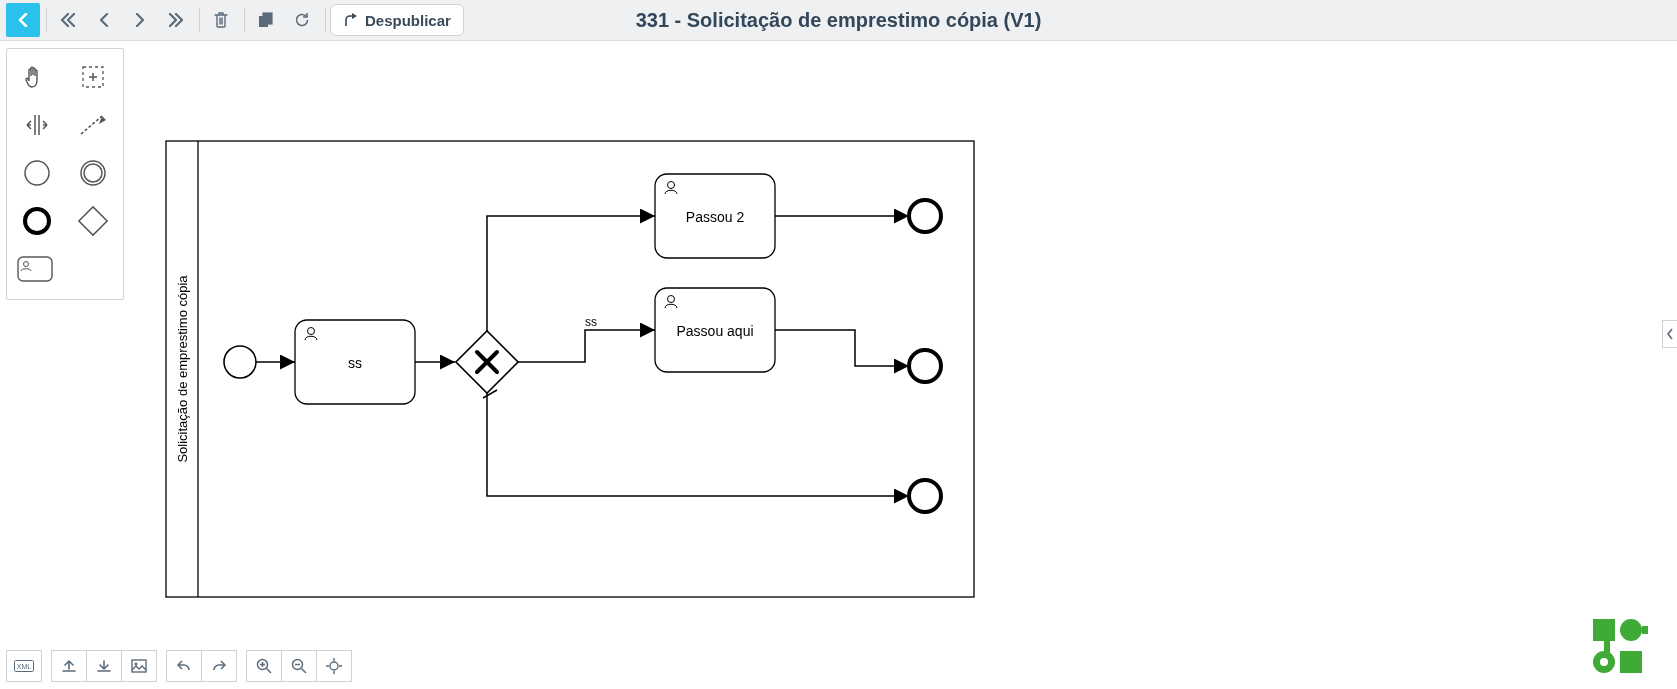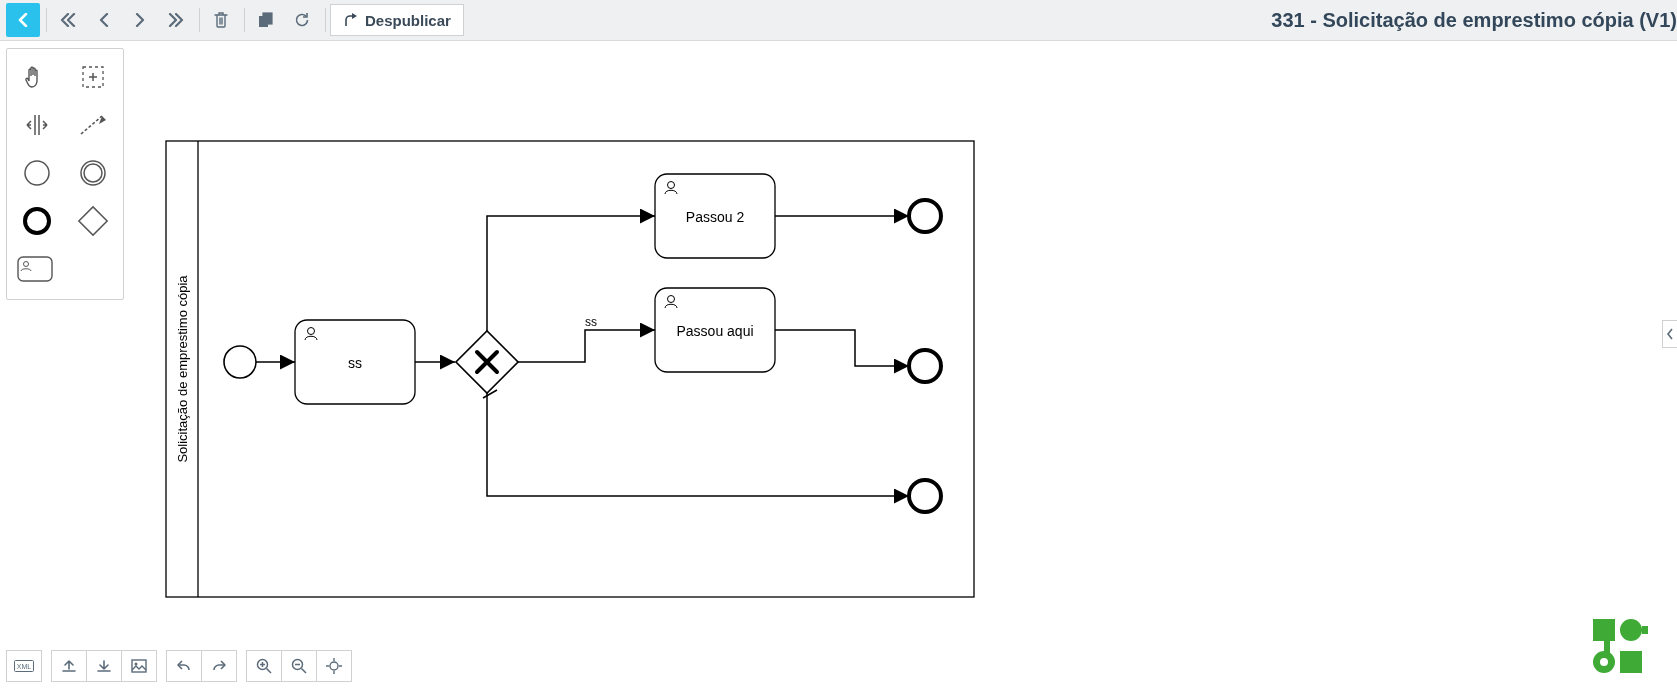--- a/index.html
+++ b/index.html
@@ -7,23 +7,23 @@
             color:#333;overflow:hidden;}
   
   .topbar{height:40px;background:#eff0f1;border-bottom:1px solid #d9dadb;
           display:flex;align-items:center;padding-left:6px;position:relative;}
   .tb-btn{width:34px;height:34px;display:flex;align-items:center;
           justify-content:center;color:#5b6b7a;font-size:16px;
           cursor:pointer;border-radius:2px;margin-right:2px;}
   .tb-btn.active{background:#2ac1ec;color:#fff;}
   .tb-sep{width:1px;height:24px;background:#d0d1d3;margin:0 4px;}
   .tb-wide{width:auto;padding:0 12px;background:#fff;border:1px solid #d0d1d3;
-           border-radius:0;font-size:15px;font-weight:600;color:#3b4a59;
+           border-radius:6px;font-size:15px;font-weight:600;color:#3b4a59;
            height:30px;display:flex;align-items:center;gap:6px;}
-  .title{position:absolute;left:0;right:0;text-align:right;pointer-events:none;
+  .title{position:absolute;left:0;right:0;text-align:center;pointer-events:none;
          font-size:20px;font-weight:700;color:#33475b;}
   
   .palette{position:absolute;left:6px;top:48px;width:108px;background:#fff;
            border:1px solid #d0d1d3;border-radius:2px;padding:6px 4px 8px;
            display:grid;grid-template-columns:1fr 1fr;gap:4px;}
   .pal-item{height:44px;display:flex;align-items:center;justify-content:center;
             cursor:grab;border-radius:2px;}
   .pal-item svg{display:block;}
   .pal-wide{grid-column:1/3;justify-content:flex-start;padding-left:6px;}
   

